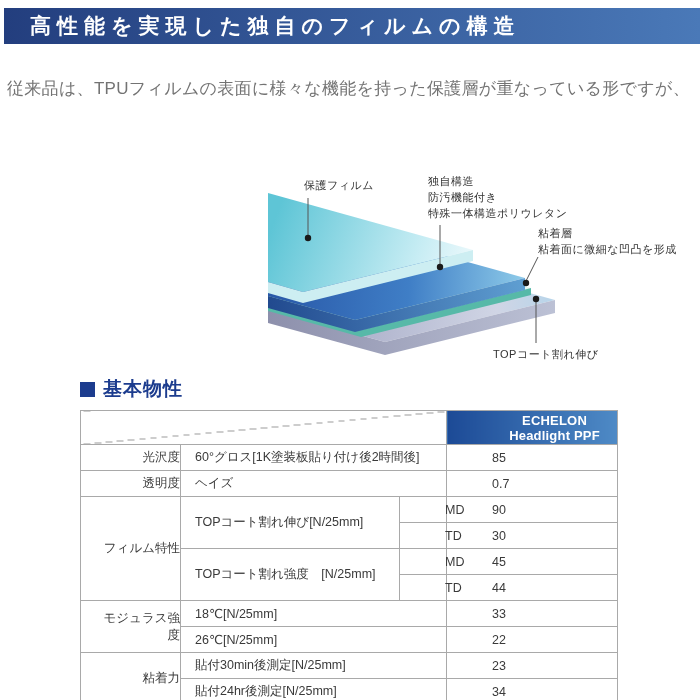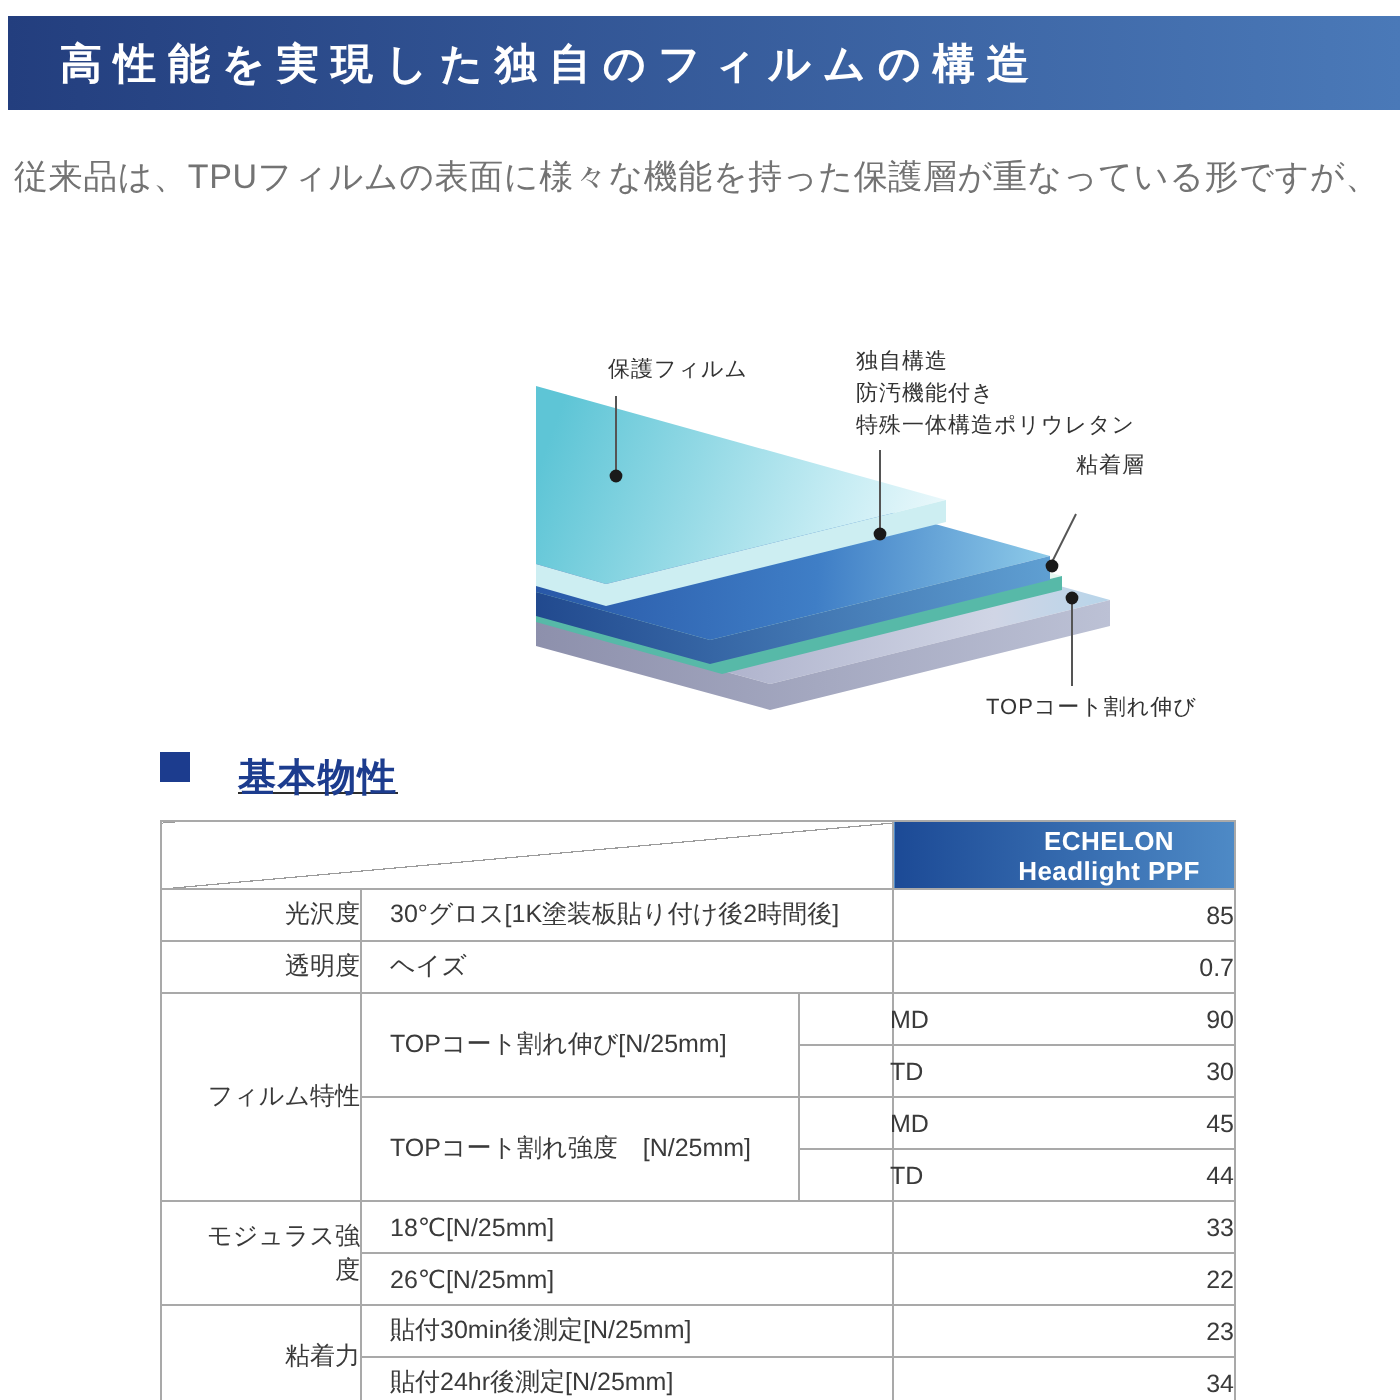--- a/index.html
+++ b/index.html
@@ -4,39 +4,39 @@
 <style>
   html,body{margin:0;padding:0;background:#ffffff;}
   .page{
     position:relative;width:700px;height:700px;overflow:hidden;
     background:#fff;
     font-family:"Liberation Sans","DejaVu Sans",sans-serif;
     color:#2d2d2d;
   }
   
   .title-bar{
-    position:absolute;left:4px;right:0;top:8px;height:47px;
+    position:absolute;left:4px;right:0;top:8px;height:36px;
     background:linear-gradient(90deg,var(--bar-left,#233e7e) 0%,var(--bar-right,#4a79b8) 100%);
     display:flex;align-items:center;
   }
   .title-bar .bar-text{
     font-family:"Liberation Serif","DejaVu Serif",serif;
     color:#ffffff;font-size:21px;font-weight:600;letter-spacing:6px;
     padding-left:26px;white-space:nowrap;
   }
   
   .intro{position:absolute;left:7px;top:74px;width:690px;
     font-size:17px;line-height:29px;letter-spacing:.3px;color:#737373;}
   
   .diagram{position:absolute;left:200px;top:165px;width:490px;height:206px;}
   .diagram svg{position:absolute;left:0;top:0;}
   .dlabel{position:absolute;font-size:11px;line-height:16px;color:#333;
     letter-spacing:.5px;white-space:nowrap;pointer-events:none;}
   
-  .section-title{position:absolute;left:80px;top:376px;display:flex;align-items:flex-start;gap:24px;text-decoration:underline;}
+  .section-title{position:absolute;left:80px;top:376px;display:flex;align-items:center;gap:8px;}
   .section-title .sq{width:15px;height:15px;background:var(--accent,#1c3c8e);display:inline-block;}
   .section-title .st-text{font-size:19px;font-weight:bold;color:var(--accent,#1c3c8e);letter-spacing:1px;}
   
   .props{position:absolute;left:80px;top:410px;border-collapse:collapse;table-layout:fixed;
     width:537px;font-size:12.5px;color:#3a3a3a;}
   .props col.c1{width:100px}.props col.c2{width:219px}.props col.c3{width:47px}.props col.c4{width:171px}
   .props th,.props td{border:1px solid #a9a9a9;padding:0 0 0 0;}
   .props{border-bottom:2px solid #666;}
   .props .corner{
     height:33px;
@@ -45,21 +45,21 @@
         transparent 49.55%, #9b9b9b 49.55%, #9b9b9b 50.45%, transparent 50.45%);
   }
   .props .product{
     height:33px;text-align:center;vertical-align:middle;
     background:linear-gradient(90deg,var(--tbl-left,#1c4a96) 0%,var(--tbl-right,#4e8ac6) 100%);
     color:#fff;font-size:13px;font-weight:bold;letter-spacing:.2px;
   }
   .props td{height:25px;vertical-align:middle;padding-left:45px;}
   .props td.cat{padding-left:14px;text-align:right;}
   .props td.item{padding-left:14px;text-align:left;}
-  .props td.dir,.props td.val{text-align:right;}
+  .props td.dir,.props td.val{text-align:left;}
 </style>
 </head>
 <body>
 
 <div class="page">
 
   <div class="title-bar">
     <span class="bar-text">高性能を実現した独自のフィルムの構造</span>
   </div>
 
@@ -120,20 +120,21 @@
       <circle cx="240" cy="102" r="3.2" fill="#1a1a1a"></circle>
       <circle cx="326" cy="118" r="3.2" fill="#1a1a1a"></circle>
       <circle cx="336" cy="134" r="3.2" fill="#1a1a1a"></circle>
     </svg>
 
     <div class="dlabel" style="left:104px;top:12px">保護フィルム</div>
     <div class="dlabel" style="left:228px;top:8px">独自構造</div>
     <div class="dlabel" style="left:228px;top:24px">防汚機能付き</div>
     <div class="dlabel" style="left:228px;top:40px">特殊一体構造ポリウレタン</div>
     <div class="dlabel" style="left:338px;top:60px">粘着層</div>
+    <div class="dlabel" style="left:338px;top:76px">粘着面に微細な凹凸を形成</div>
     <div class="dlabel" style="left:293px;top:181px">TOPコート割れ伸び</div>
   </div>
 
   <div class="section-title">
     <span class="sq"></span>
     <span class="st-text">基本物性</span>
   </div>
 
   <table class="props">
     <colgroup>
@@ -142,21 +143,21 @@
         <col class="c3">
         <col class="c4">
       </colgroup>
     <tbody>
       <tr>
         <td class="corner" colspan="3"></td>
         <td class="product">ECHELON Headlight PPF</td>
       </tr>
       <tr>
         <td class="cat">光沢度</td>
-        <td class="item" colspan="2">30°グロス[1K塗装板貼り付け後2時間後]</td>
+        <td class="item" colspan="2">60°グロス[1K塗装板貼り付け後2時間後]</td>
         <td class="val">85</td>
       </tr>
       <tr>
         <td class="cat">透明度</td>
         <td class="item" colspan="2">ヘイズ</td>
         <td class="val">0.7</td>
       </tr>
       <tr>
         <td class="cat" rowspan="4">フィルム特性</td>
         <td class="item" rowspan="2">TOPコート割れ伸び[N/25mm]</td>

